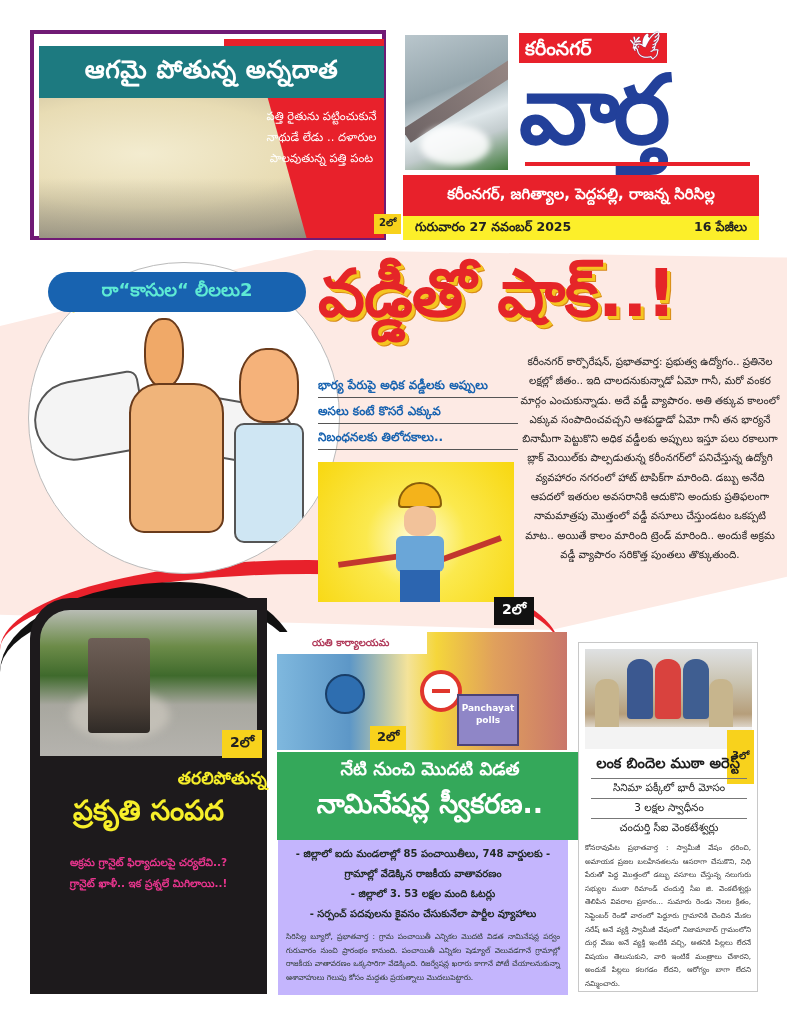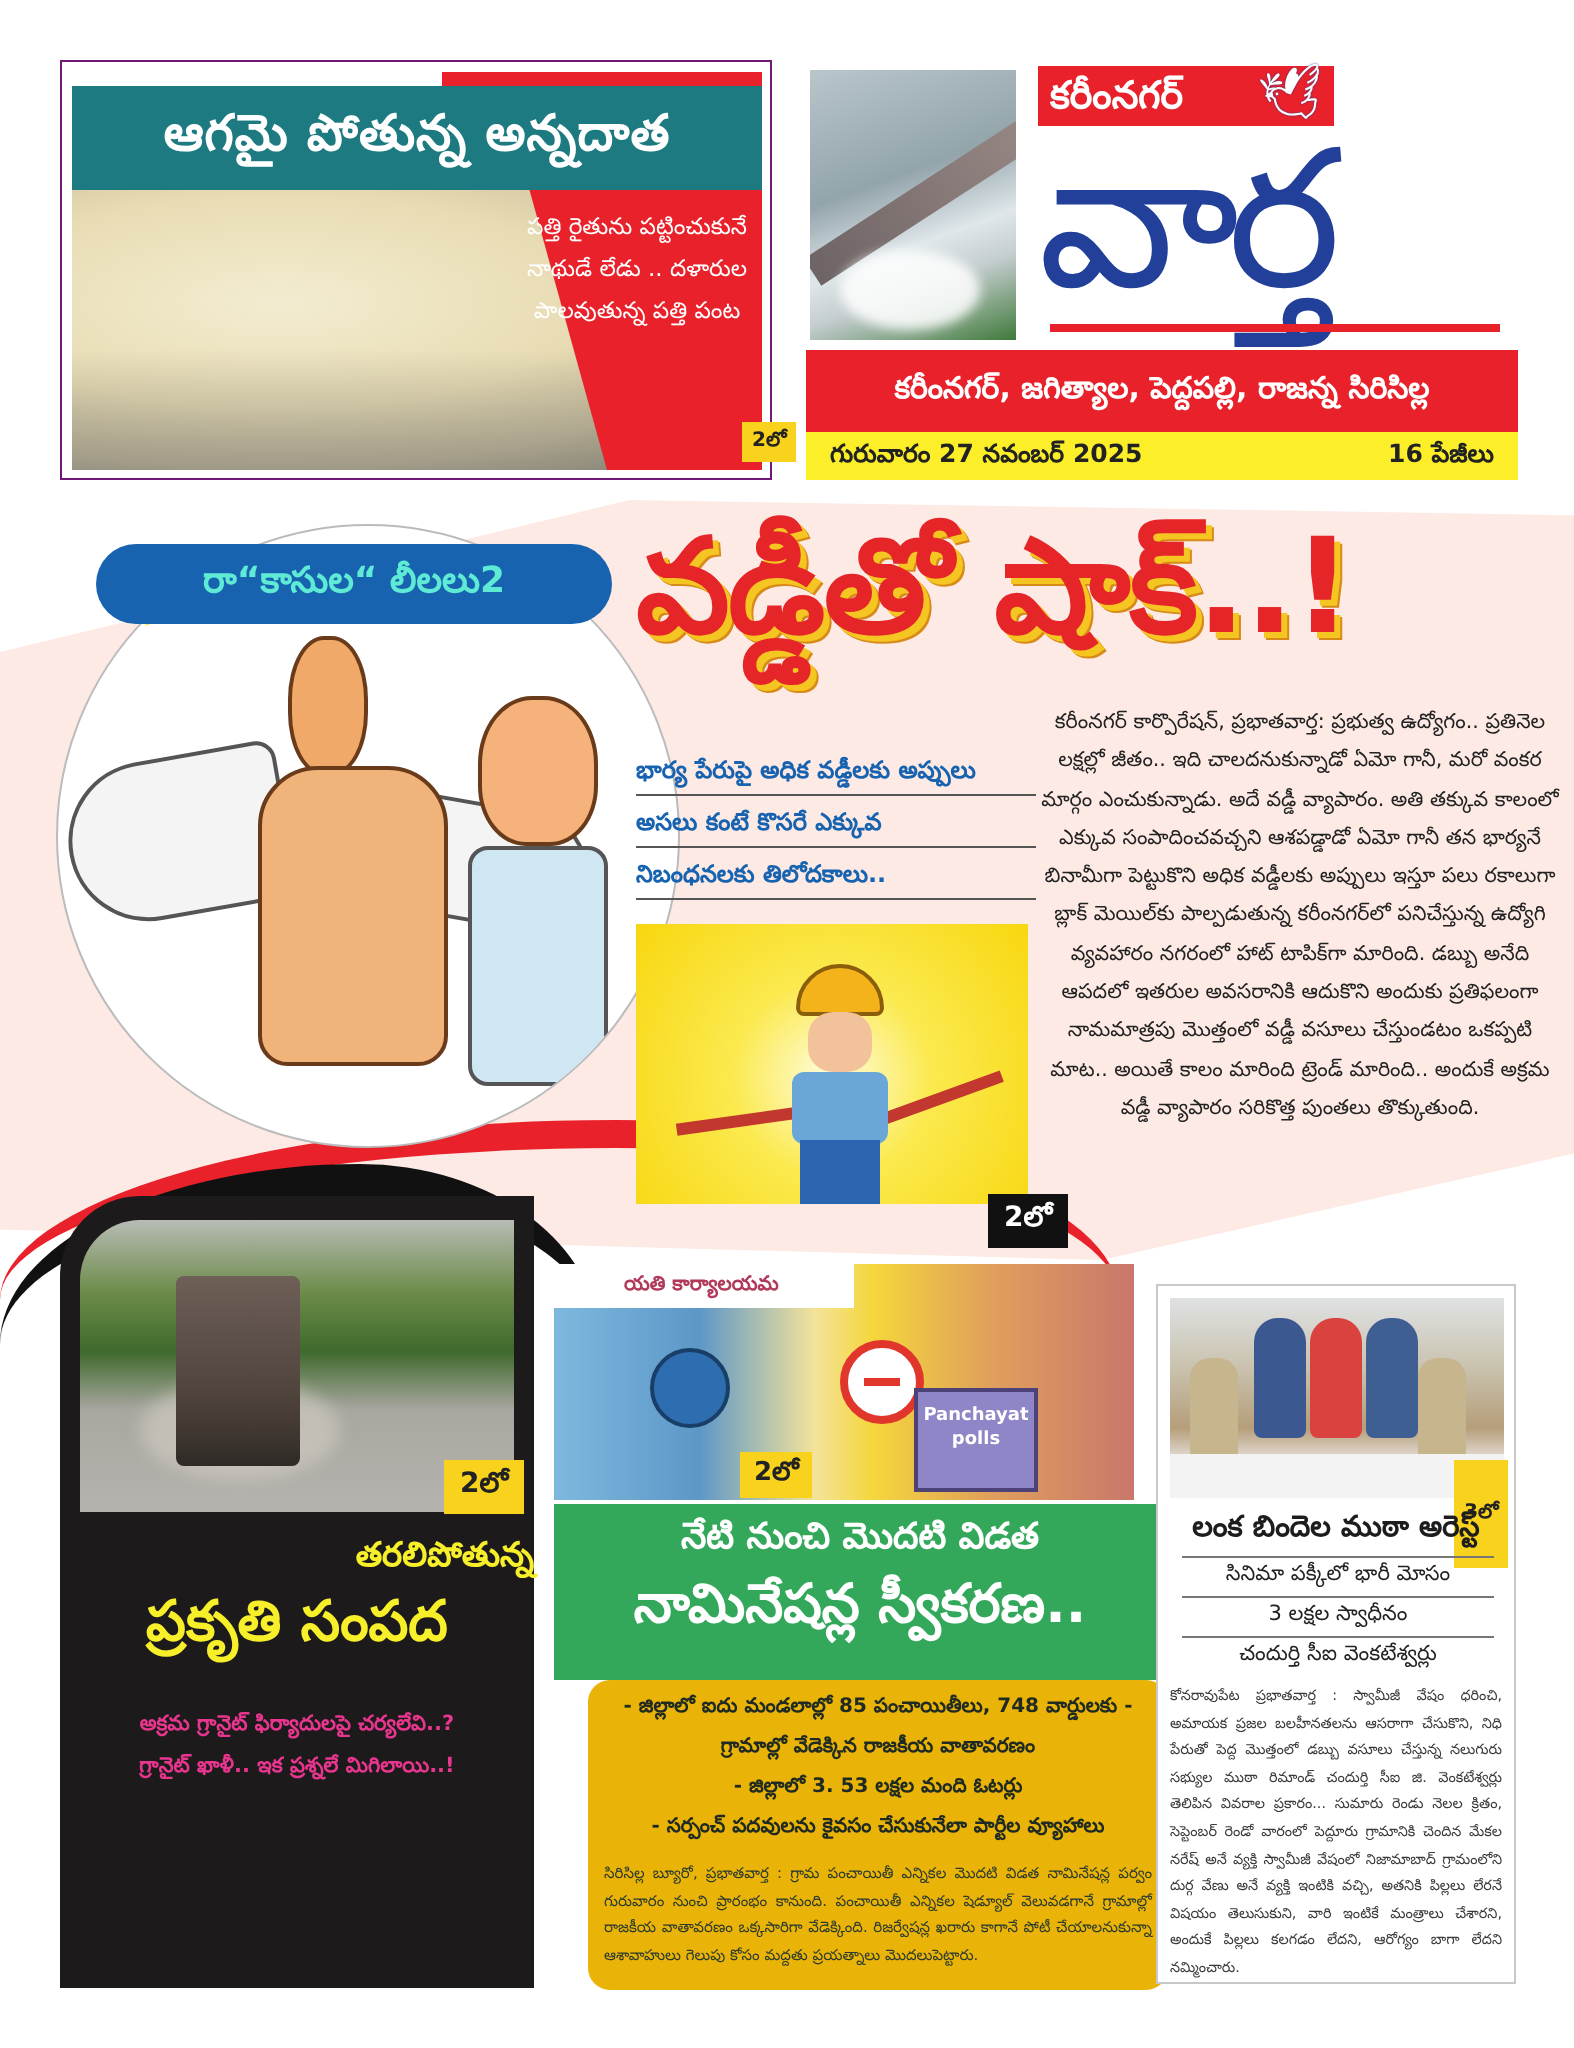--- a/index.html
+++ b/index.html
@@ -1,36 +1,36 @@
 <!DOCTYPE html>
 <html><head>
 <meta charset="utf-8">
 <style>
   * { box-sizing: border-box; margin: 0; padding: 0; }
   html, body { width: 787px; height: 1024px; background: #ffffff; overflow: hidden; }
   body { position: relative; font-family: "DejaVu Sans", sans-serif; color: #222; }
 
   
-  .teaser { position: absolute; left: 30px; top: 30px; width: 356px; height: 210px; border: 1px solid #701a75; background: #fff; }
+  .teaser { position: absolute; left: 30px; top: 30px; width: 356px; height: 210px; border: 4px solid #701a75; background: #fff; }
   .teaser .red-strip { position: absolute; left: 190px; top: 5px; width: 160px; height: 8px; background: #e8212b; }
   .teaser .title-bar { position: absolute; left: 5px; top: 12px; width: 345px; height: 52px; background: #1d7a80; color: #fff; font-weight: bold; font-size: 25px; display: flex; align-items: center; justify-content: center; letter-spacing: 0.5px; }
   .teaser .photo { position: absolute; left: 5px; top: 64px; width: 345px; height: 140px; background: radial-gradient(ellipse at 30% 40%, #f3ecd0 0%, #e8dcb4 45%, #cfc3a0 70%, #8b8670 100%); overflow: hidden; }
   .teaser .photo::after { content: ""; position: absolute; left: 0; bottom: 0; width: 100%; height: 60px; background: linear-gradient(180deg, rgba(200,200,190,0) 0%, rgba(120,120,115,0.55) 100%); }
   .teaser .red-panel { position: absolute; left: 195px; top: 64px; width: 155px; height: 140px; background: #e8212b; clip-path: polygon(25% 0, 100% 0, 100% 100%, 50% 100%); }
   .teaser .red-text { position: absolute; left: 225px; top: 72px; width: 125px; color: #fff; font-size: 11.5px; line-height: 21px; text-align: center; }
   .badge-yellow { position: absolute; background: #f8d21c; color: #222; font-weight: bold; font-size: 10px; padding: 3px 5px; }
   .teaser .badge-yellow { left: 340px; top: 180px; }
 
   
   .mast-photo { position: absolute; left: 405px; top: 35px; width: 103px; height: 135px; background: linear-gradient(160deg, #b9c6cc 0%, #93a4ab 40%, #dfe7ea 62%, #c3ccce 75%, #3f7a3a 100%); overflow: hidden; }
   .mast-photo .dam { position: absolute; left: -10px; top: 55px; width: 140px; height: 16px; background: linear-gradient(90deg, #6e6465, #9a8a86); transform: rotate(-33deg); }
   .mast-photo .spray { position: absolute; left: 15px; top: 90px; width: 70px; height: 40px; background: rgba(255,255,255,0.85); border-radius: 50%; filter: blur(3px); }
   .logo-small { position: absolute; left: 519px; top: 33px; width: 148px; height: 30px; background: #e8212b; color: #fff; font-weight: bold; font-size: 19px; padding-left: 6px; line-height: 30px; }
   .logo-bird { position: absolute; left: 630px; top: 32px; font-size: 26px; color: #fff; text-shadow: 0 0 1px #223c8f; transform: rotate(-10deg); }
-  .logo-main { position: absolute; left: 519px; top: 58px; width: 230px; height: 105px; color: #22409a; font-weight: normal; font-size: 96px; line-height: 105px; letter-spacing: -6px; font-family: "DejaVu Sans", sans-serif; }
+  .logo-main { position: absolute; left: 519px; top: 58px; width: 230px; height: 105px; color: #22409a; font-weight: bold; font-size: 96px; line-height: 105px; letter-spacing: -6px; font-family: "DejaVu Sans", sans-serif; }
   .logo-rule { position: absolute; left: 525px; top: 162px; width: 225px; height: 4px; background: #e8212b; }
   .district-bar { position: absolute; left: 403px; top: 175px; width: 356px; height: 41px; background: #e8212b; color: #fff; font-size: 15px; font-weight: bold; display: flex; align-items: center; justify-content: center; }
   .date-bar { position: absolute; left: 403px; top: 216px; width: 356px; height: 24px; background: #fcef2a; color: #222; font-size: 12.5px; font-weight: bold; display: flex; align-items: center; justify-content: space-between; padding: 0 12px; }
 
   
   .lead-band { position: absolute; left: 0; top: 250px; width: 787px; height: 380px; background: #fdeae4; clip-path: polygon(0 20%, 40% 0, 100% 2%, 100% 86%, 70% 100%, 0 96%); }
   .lead-swoosh-red { position: absolute; left: 0; top: 560px; width: 560px; height: 90px; border-top: 14px solid #e8212b; border-radius: 55% 45% 0 0 / 100% 100% 0 0; }
   .lead-swoosh-black { position: absolute; left: 0; top: 582px; width: 300px; height: 90px; border-top: 18px solid #111; border-radius: 60% 40% 0 0 / 100% 100% 0 0; }
 
   .cartoon-circle { position: absolute; left: 28px; top: 262px; width: 312px; height: 312px; border-radius: 50%; background: #fff; border: 1px solid #bbb; overflow: hidden; }
@@ -80,21 +80,21 @@
   .polls-photo .sign { position: absolute; left: 0; top: 0; width: 150px; height: 22px; background: #fff; color: #b13a5a; font-size: 10px; font-weight: bold; line-height: 22px; padding-left: 35px; }
   .polls-photo .stamp { position: absolute; left: 48px; top: 42px; width: 40px; height: 40px; border-radius: 50%; background: #2e6eb0; border: 2px solid #193e68; }
   .polls-photo .emblem { position: absolute; left: 143px; top: 38px; width: 42px; height: 42px; border-radius: 50%; background: #fff; border: 4px solid #e0362c; }
   .polls-photo .emblem::before { content: ""; position: absolute; left: 8px; top: 15px; width: 18px; height: 4px; background: #e0362c; }
   .polls-photo .box { position: absolute; left: 180px; top: 62px; width: 62px; height: 52px; background: #8f86c7; border: 2px solid #4c4277; color: #fff; font-size: 9px; font-weight: bold; text-align: center; padding-top: 6px; line-height: 12px; }
   .polls-photo .badge-yellow { left: 93px; top: 94px; font-size: 13px; padding: 3px 7px; }
 
   .polls-head { position: absolute; left: 277px; top: 752px; width: 306px; height: 88px; background: #34a85a; color: #fff; text-align: center; }
   .polls-head .kicker { font-size: 18px; font-weight: bold; padding-top: 6px; }
   .polls-head .headline { font-size: 27px; font-weight: bold; padding-top: 4px; }
-  .polls-body { position: absolute; left: 294px; top: 840px; width: 290px; height: 155px; background: #eab308; border-radius: 11px; }
+  .polls-body { position: absolute; left: 278px; top: 840px; width: 290px; height: 155px; background: #c4b5fd; }
   .polls-body .bullet { font-size: 10px; font-weight: bold; text-align: center; line-height: 20px; color: #1f2a22; }
   .polls-body .bullets { padding-top: 4px; }
   .polls-body .text { font-size: 7.5px; line-height: 13.5px; padding: 6px 8px 0; text-align: justify; color: #2a3a2e; }
 
   
   .arrest { position: absolute; left: 578px; top: 642px; width: 180px; height: 350px; border: 1px solid #c8c8c8; background: #fff; }
   .arrest .photo { position: absolute; left: 6px; top: 6px; width: 167px; height: 100px; background: linear-gradient(180deg, #dfe1e3 0%, #c9c2ae 35%, #b69e7a 65%, #f1f1f1 85%, #d8d8d8 100%); overflow: hidden; }
   .arrest .photo .hood { position: absolute; top: 10px; width: 26px; height: 60px; border-radius: 12px 12px 4px 4px; }
   .arrest .photo .hood1 { left: 42px; background: #3b5890; }
   .arrest .photo .hood2 { left: 70px; background: #d9423e; }

